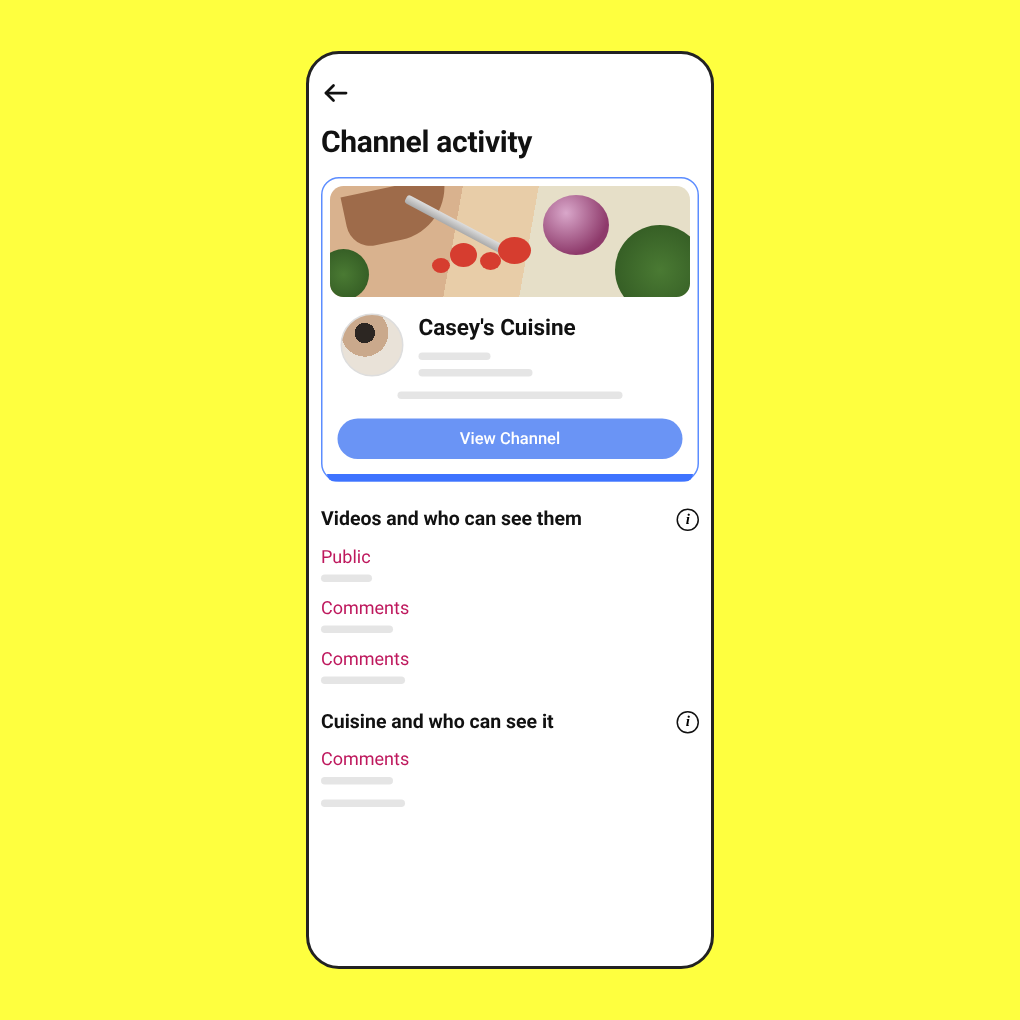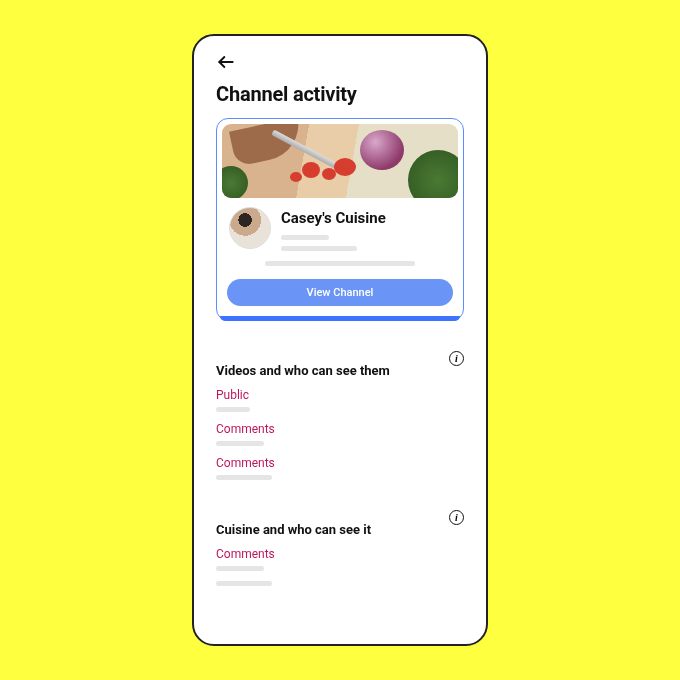--- a/index.html
+++ b/index.html
@@ -6,26 +6,26 @@
   body {
     width: 680px;
     height: 680px;
     background: #feff3f;
     font-family: -apple-system, BlinkMacSystemFont, "Segoe UI", Roboto, Arial, sans-serif;
     display: flex;
     align-items: center;
     justify-content: center;
   }
   .phone {
-    width: 296px;
+    width: 272px;
     height: 612px;
     background: #fff;
     border: 2px solid #222;
     border-radius: 22px;
-    padding: 16px 22px;
+    padding: 16px 8px;
     overflow: hidden;
   }
   .back-arrow svg { display:block; }
   .page-title {
     font-size: 20px;
     font-weight: 700;
     color: #111;
     margin: 10px 0 12px;
     letter-spacing: -0.2px;
   }
@@ -56,21 +56,21 @@
   .tomato { position:absolute; border-radius:50%; background:#d63d2f; }
   .t1{width:18px;height:16px;left:80px;top:38px}
   .t2{width:14px;height:12px;left:100px;top:44px}
   .t3{width:22px;height:18px;left:112px;top:34px}
   .t4{width:12px;height:10px;left:68px;top:48px}
   .onion{position:absolute;width:44px;height:40px;right:54px;top:6px;border-radius:50%;background:radial-gradient(circle at 35% 30%,#d9a7ca,#8e3a6b 70%);}
   .broc{position:absolute;width:60px;height:60px;right:-10px;top:26px;border-radius:50%;background:radial-gradient(circle,#4a7a33,#2e5420);}
   .broc2{position:absolute;width:34px;height:34px;left:-8px;top:42px;border-radius:50%;background:radial-gradient(circle,#4a7a33,#2e5420);}
   .hand{position:absolute;width:70px;height:36px;left:10px;top:0;background:#9e6b4a;border-radius:0 0 40px 18px;transform:rotate(-12deg);}
   .knife{position:absolute;width:80px;height:6px;left:46px;top:24px;background:linear-gradient(#ddd,#aaa);transform:rotate(28deg);border-radius:2px;}
-  .profile-row{display:flex;gap:10px;padding:4px 12px 2px;align-items:flex-start;}
+  .profile-row{display:flex;gap:10px;padding:4px 12px 2px;align-items:flex-end;}
   .avatar{
     width:42px;height:42px;border-radius:50%;flex-shrink:0;
     background: radial-gradient(circle at 38% 30%, #2c2622 0 18%, #caa98c 18% 42%, #e9e2d8 42% 100%);
     border:1px solid #ddd;
   }
   .channel-name{font-size:15px;font-weight:700;color:#111;margin-top:2px;}
   .skel{background:#e5e5e5;border-radius:3px;height:5px;}
   .sk-a{width:48px;margin-top:8px;}
   .sk-b{width:76px;margin-top:6px;}
   .sk-wide{width:150px;margin:8px auto 10px;height:5px;}
@@ -85,21 +85,21 @@
     padding:7px 0;
     border-radius:18px;
     position:relative;
     z-index:2;
     cursor:pointer;
   }
   .section-head{
     display:flex;align-items:center;justify-content:space-between;
     margin:18px 0 10px;
   }
-  .section-title{font-size:13px;font-weight:700;color:#111;margin-top:24px;}
+  .section-title{font-size:13px;font-weight:700;color:#111;}
   .info-icon{width:15px;height:15px;border:1.5px solid #111;border-radius:50%;display:flex;align-items:center;justify-content:center;font-size:10px;font-weight:700;font-family:Georgia,serif;font-style:italic;cursor:pointer;}
   .row-item{margin:10px 0;}
   .row-label{font-size:12px;color:#be185d;}
   .row-skel{background:#e5e5e5;border-radius:3px;height:5px;margin-top:5px;}
 </style>
 </head>
 <body>
 
 <div class="phone">
 

